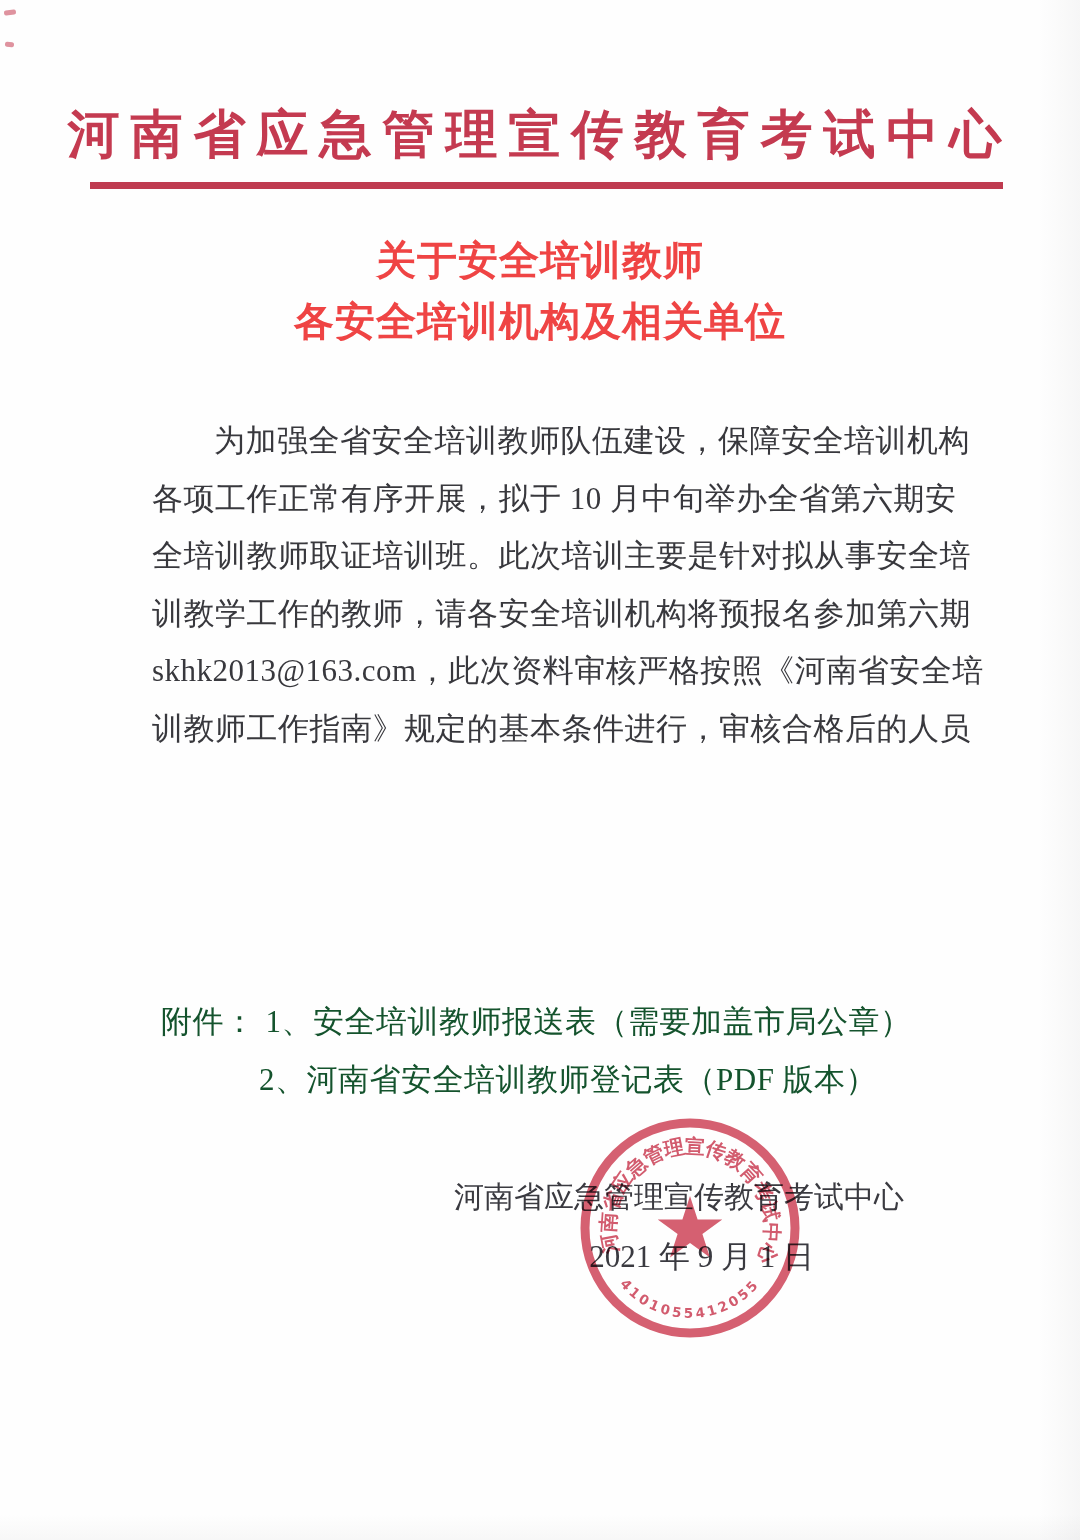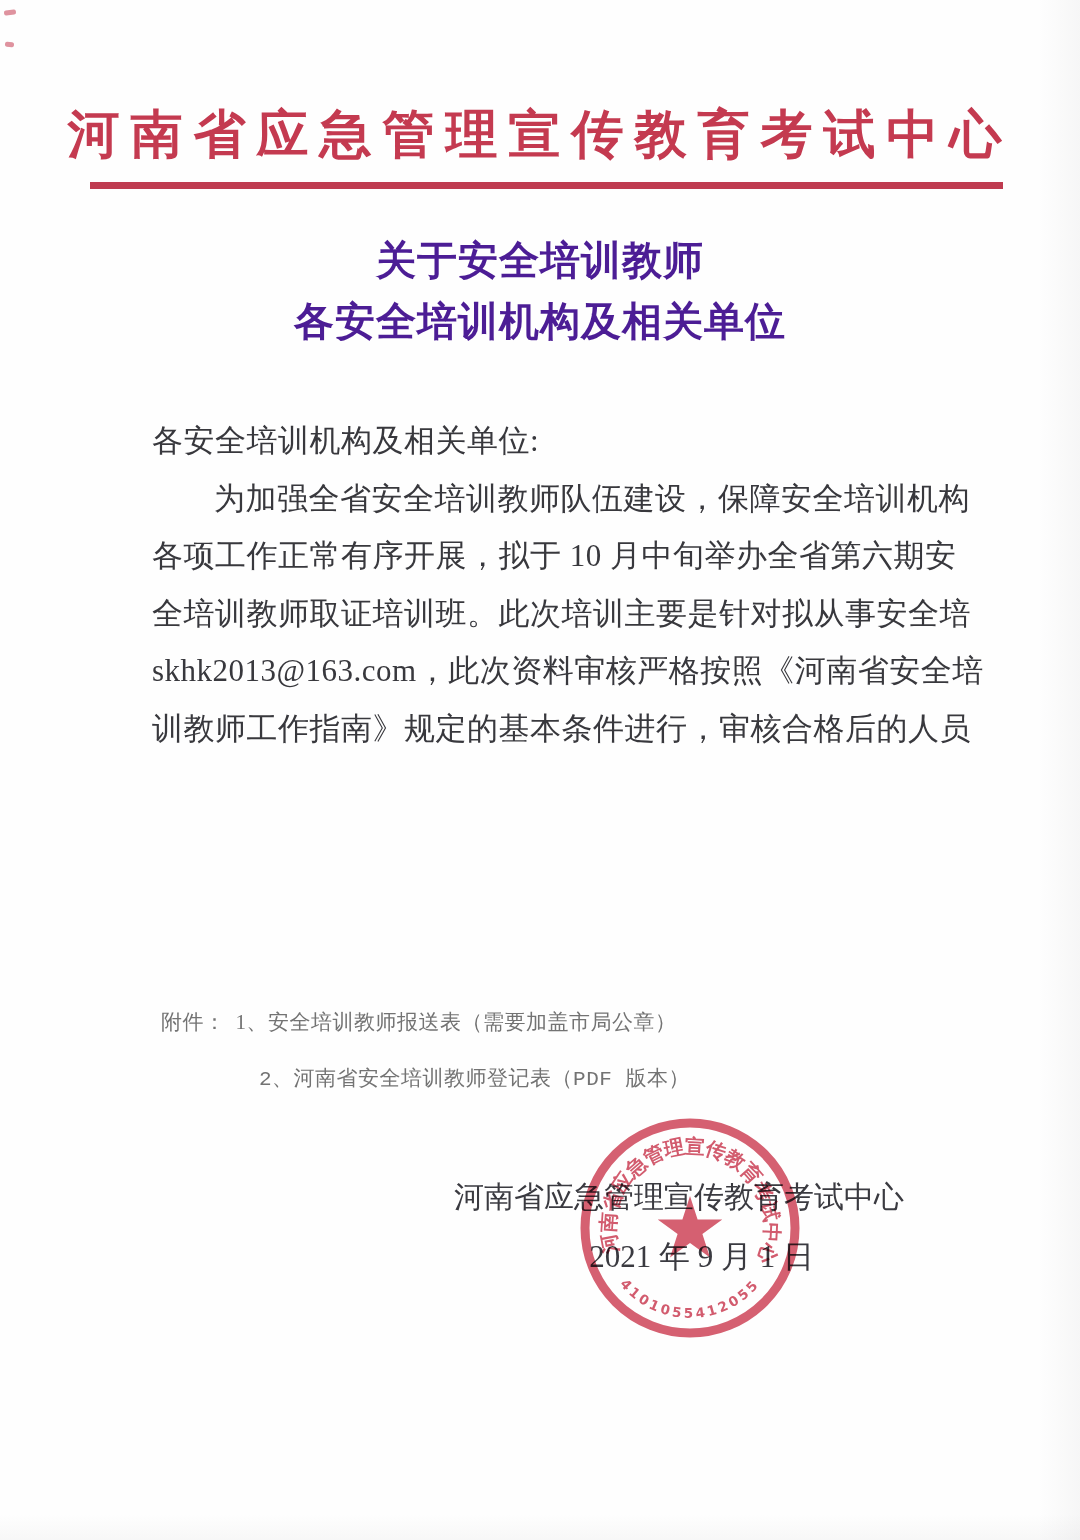--- a/index.html
+++ b/index.html
@@ -46,46 +46,46 @@
     width: 913px; height: 7px;
     background: #bf3b50;
   }
   .doc-title {
     position: absolute;
     left: 0; right: 0; top: 230px;
     text-align: center;
     font-size: 40px;
     line-height: 61px;
     font-weight: 700;
-    color: #4c1d95;
+    color: #ef4444;
     letter-spacing: 1px;
   }
   .doc-body {
     position: absolute;
     left: 152px; top: 412px;
     width: 800px;
     font-size: 31px;
     line-height: 57.5px;
     color: #38383d;
     letter-spacing: 0.5px;
   }
   .body-line { white-space: nowrap; }
   .body-line.indent { padding-left: 62px; }
   .attachments {
     position: absolute;
     left: 161px; top: 993px;
     width: 800px;
-    font-size: 21px;
+    font-size: 31px;
     line-height: 58px;
-    color: #737373;
+    color: #14532d;
     letter-spacing: 0.5px;
   }
   .attachment-line { white-space: nowrap; }
   .attachment-line .att-label { margin-right: 10px; }
-  .attachment-line.second { padding-left: 98px; font-family: Liberation Mono, monospace; }
+  .attachment-line.second { padding-left: 98px; }
   .sign-block {
     position: absolute;
     left: 152px; top: 1176px;
     width: 800px;
     color: #3a3a40;
     text-align: right;
   }
   .signature-line {
     font-size: 30px;
     line-height: 42px;
@@ -120,24 +120,24 @@
 
 <div class="letterhead">河南省应急管理宣传教育考试中心</div>
 <div class="header-rule"></div>
 
 <div class="doc-title">
   <div>关于安全培训教师</div>
   <div>各安全培训机构及相关单位</div>
 </div>
 
 <div class="doc-body">
-  <div class="body-line">各安全培训机构及相关单位:</div>
   <div class="body-line indent">为加强全省安全培训教师队伍建设，保障安全培训机构</div>
   <div class="body-line">各项工作正常有序开展，拟于 10 月中旬举办全省第六期安</div>
   <div class="body-line">全培训教师取证培训班。此次培训主要是针对拟从事安全培</div>
+  <div class="body-line">训教学工作的教师，请各安全培训机构将预报名参加第六期</div>
   <div class="body-line">skhk2013@163.com，此次资料审核严格按照《河南省安全培</div>
   <div class="body-line">训教师工作指南》规定的基本条件进行，审核合格后的人员</div>
 </div>
 
 <div class="attachments">
   <div class="attachment-line">
     <span class="att-label">附件：</span><span>1、安全培训教师报送表（需要加盖市局公章）</span>
   </div>
   <div class="attachment-line second">
     <span>2、河南省安全培训教师登记表（PDF 版本）</span>

